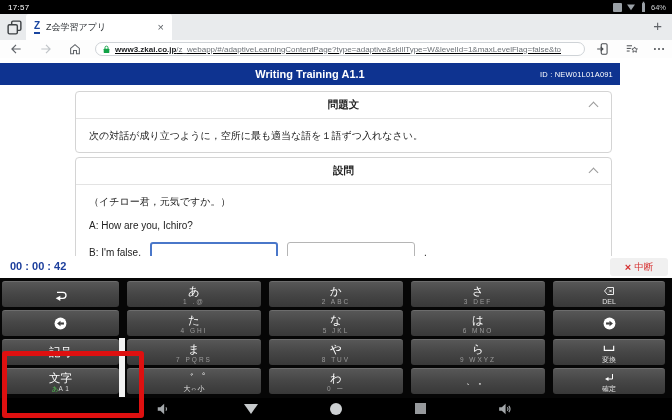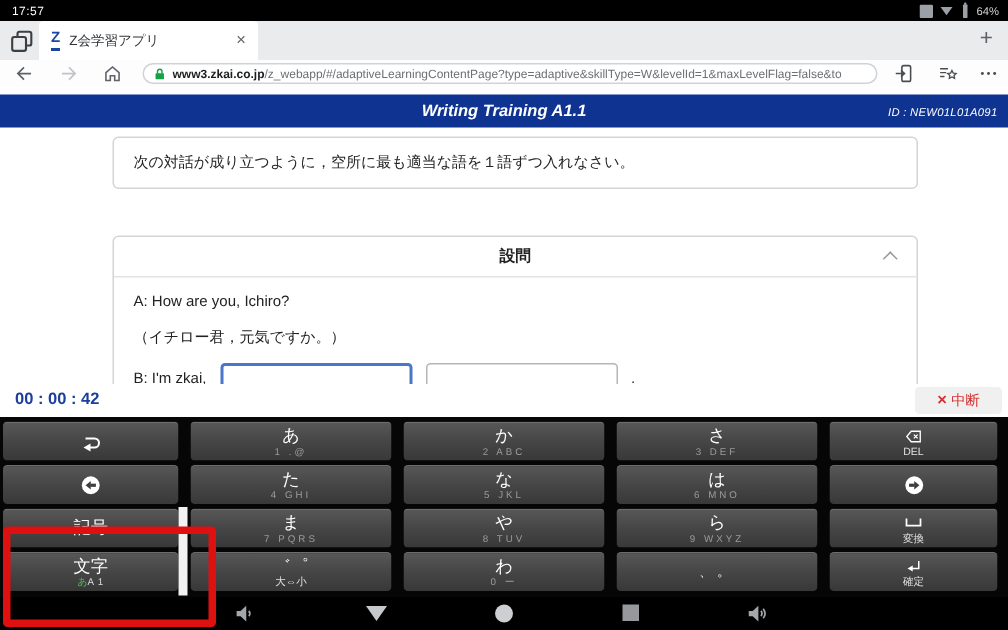--- a/index.html
+++ b/index.html
@@ -24,27 +24,27 @@
   .tab-title{font-size:9px;color:#2f3337;margin-left:6px;white-space:nowrap;overflow:hidden;flex:1;}
   .tab-close{font-size:11px;color:#5f6368;margin-left:4px;}
   .new-tab{position:absolute;right:10px;top:3px;font-size:15px;color:#5f6368;font-weight:300;}
 
   
   .toolbar{left:0;top:40px;width:672px;height:18px;background:#fdfdfd;border-bottom:1px solid #ececec;}
   .tb-icon{position:absolute;top:2px;width:14px;height:14px;}
   .url-pill{position:absolute;left:95px;top:2px;width:490px;height:14px;background:#fff;
             border:1px solid #cfd3d7;border-radius:8px;display:flex;align-items:center;
             padding:0 6px;box-sizing:border-box;overflow:hidden;}
-  .url-text{font-size:8px;white-space:nowrap;overflow:hidden;}
+  .url-text{font-size:8px;white-space:nowrap;overflow:hidden;text-decoration:underline;}
   .url-domain{color:#1b1d1f;font-weight:bold;}
   .url-path{color:#6b7075;}
 
   
   .page-bg{left:0;top:58px;width:672px;height:220px;background:#fff;}
-  .app-header{left:0;top:63px;width:672px;height:22px;background:#0e3390;color:#fff;font-style:italic;}
+  .app-header{left:0;top:63px;width:620px;height:22px;background:#0e3390;color:#fff;}
   .app-title{position:absolute;left:0;right:0;top:5px;text-align:center;font-size:11px;font-weight:bold;}
   .app-id{position:absolute;right:7px;top:7px;font-size:7.5px;letter-spacing:.2px;}
 
   .content-clip{left:0;top:85px;width:672px;height:171px;overflow:hidden;}
   .card{position:absolute;left:75px;width:537px;background:#fff;border:1px solid #d4d4d4;
         border-radius:4px;box-sizing:border-box;}
   .card1{top:6px;}
   .card2{top:72px;height:130px;}
   .card-head{position:relative;height:26px;border-bottom:1px solid #e3e3e3;
              display:flex;align-items:center;justify-content:center;}
@@ -168,35 +168,39 @@
   <div class="abs page-bg"></div>
 
   <div class="abs app-header">
     <div class="app-title">Writing Training A1.1</div>
     <div class="app-id">ID : NEW01L01A091</div>
   </div>
 
   <div class="abs content-clip">
 
     <div class="card card1">
+      <div class="card-head">
+        <span class="card-title">問題文</span>
+        <span class="chev"></span>
+      </div>
       <div class="card-body">
         <span>次の対話が成り立つように，空所に最も適当な語を１語ずつ入れなさい。</span>
       </div>
     </div>
 
     <div class="card card2">
       <div class="card-head">
         <span class="card-title">設問</span>
         <span class="chev"></span>
       </div>
       <div class="card-body">
+        <p class="q-line">（イチロー君，元気ですか。）</p>
         <p class="q-line">A: How are you, Ichiro?</p>
-        <p class="q-line">（イチロー君，元気ですか。）</p>
         <div class="b-row">
-          <span>B: I'm zkai,</span>
+          <span>B: I'm false,</span>
           <input class="blank blank1" style="">
           <input class="blank blank2" style="">
           <span>.</span>
         </div>
       </div>
     </div>
   </div>
 
   <div class="abs timer-bar">
     <span class="timer">00 : 00 : 42</span>

